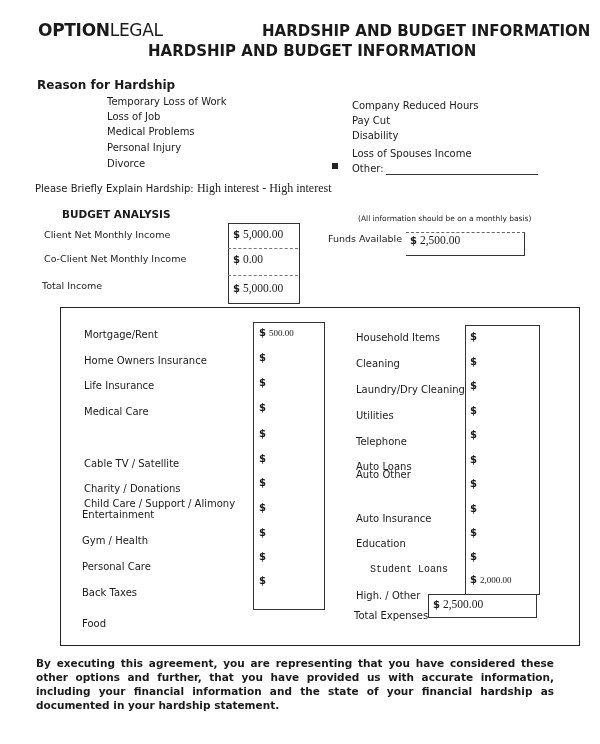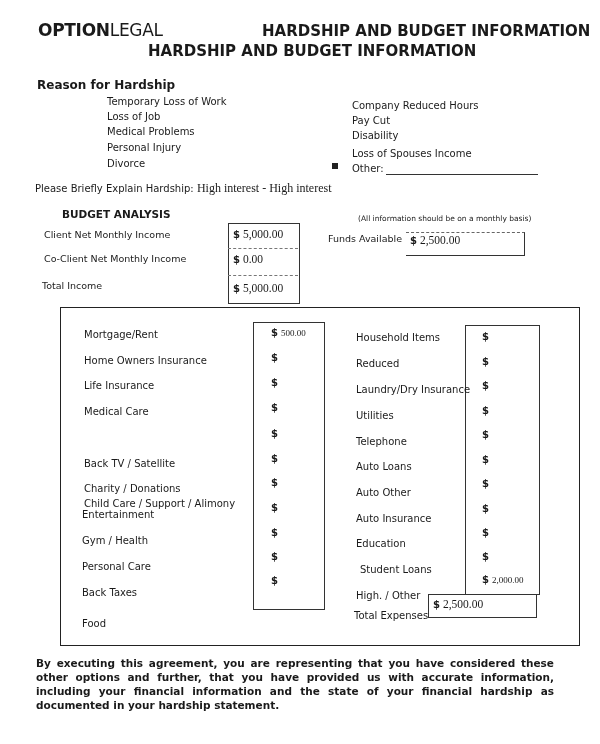--- a/index.html
+++ b/index.html
@@ -15,21 +15,21 @@
   .explain { left:35px; top:181px; font-size:10px; }
   .explain .hand { font-family:"Liberation Serif", serif; font-size:12px; }
   .h-budget { left:34px; top:208px; font-size:10.5px; font-weight:bold;margin-left:28px; }
   .note { left:358px; top:214px; font-size:7.5px; }
   .lbl { font-size:9.5px; }
   .val { font-family:"Liberation Serif", serif; font-size:11.5px; }
   .dol { font-weight:bold; font-size:10px; font-family:"DejaVu Sans", sans-serif; margin-right:3px; }
   .box { position:absolute; border:1px solid #333; }
   .line { position:absolute; border-top:1px dashed #777; height:0; }
   .exp-lbl { font-size:10px; }
-  .exp-val { font-size:10px;margin-left:12px; }
+  .exp-val { font-size:10px; }
   .exp-val .v { font-family:"Liberation Serif", serif; font-size:9px; }
   .footer { left:36px; top:656px; width:518px; font-size:10.5px; font-weight:bold; white-space:normal; text-align:justify; line-height:14px; }
   .bullet { left:332px; top:163px; width:6px; height:6px; background:#222; }
   .underline { left:386px; top:174px; width:152px; border-top:1px solid #333; }
 </style>
 </head>
 <body>
 
 <div class="abs logo">
   <span class="b">OPTION</span><span class="l">LEGAL</span>
@@ -87,54 +87,54 @@
     <div class="abs exp-lbl" style="left: 84px; top: 329px;">Mortgage/Rent</div>
     <div class="abs exp-val" style="left: 259px; top: 327px;"><span class="dol">$</span><span class="v">500.00</span></div>
     <div class="abs exp-lbl" style="left: 84px; top: 355px;">Home Owners Insurance</div>
     <div class="abs exp-val" style="left: 259px; top: 352px;"><span class="dol">$</span><span class="v"></span></div>
     <div class="abs exp-lbl" style="left: 84px; top: 380px;">Life Insurance</div>
     <div class="abs exp-val" style="left: 259px; top: 377px;"><span class="dol">$</span><span class="v"></span></div>
     <div class="abs exp-lbl" style="left: 84px; top: 406px;">Medical Care</div>
     <div class="abs exp-val" style="left: 259px; top: 402px;"><span class="dol">$</span><span class="v"></span></div>
     <div class="abs exp-lbl" style="left: 84px; top: 456px; margin-top: 42px;">Child Care / Support / Alimony</div>
     <div class="abs exp-val" style="left: 259px; top: 428px;"><span class="dol">$</span><span class="v"></span></div>
-    <div class="abs exp-lbl" style="left: 84px; top: 458px;">Back TV / Satellite</div>
+    <div class="abs exp-lbl" style="left: 84px; top: 458px;">Cable TV / Satellite</div>
     <div class="abs exp-val" style="left: 259px; top: 453px;"><span class="dol">$</span><span class="v"></span></div>
     <div class="abs exp-lbl" style="left: 84px; top: 483px;">Charity / Donations</div>
     <div class="abs exp-val" style="left: 259px; top: 477px;"><span class="dol">$</span><span class="v"></span></div>
     <div class="abs exp-lbl" style="left: 82px; top: 509px;">Entertainment</div>
     <div class="abs exp-val" style="left: 259px; top: 502px;"><span class="dol">$</span><span class="v"></span></div>
     <div class="abs exp-lbl" style="left: 82px; top: 535px;">Gym / Health</div>
     <div class="abs exp-val" style="left: 259px; top: 527px;"><span class="dol">$</span><span class="v"></span></div>
     <div class="abs exp-lbl" style="left: 82px; top: 561px;">Personal Care</div>
     <div class="abs exp-val" style="left: 259px; top: 551px;"><span class="dol">$</span><span class="v"></span></div>
     <div class="abs exp-lbl" style="left: 82px; top: 587px;">Back Taxes</div>
     <div class="abs exp-val" style="left: 259px; top: 575px;"><span class="dol">$</span><span class="v"></span></div>
     <div class="abs exp-lbl" style="left: 82px; top: 618px;">Food</div>
   </div>
 <div id="right-rows">
     <div class="abs exp-lbl" style="left: 356px; top: 332px;">Household Items</div>
     <div class="abs exp-val" style="left: 470px; top: 331px;"><span class="dol">$</span><span class="v"></span></div>
-    <div class="abs exp-lbl" style="left: 356px; top: 358px;">Reduced</div>
+    <div class="abs exp-lbl" style="left: 356px; top: 358px;">Cleaning</div>
     <div class="abs exp-val" style="left: 470px; top: 356px;"><span class="dol">$</span><span class="v"></span></div>
-    <div class="abs exp-lbl" style="left: 356px; top: 384px;">Laundry/Dry Insurance</div>
+    <div class="abs exp-lbl" style="left: 356px; top: 384px;">Laundry/Dry Cleaning</div>
     <div class="abs exp-val" style="left: 470px; top: 380px;"><span class="dol">$</span><span class="v"></span></div>
     <div class="abs exp-lbl" style="left: 356px; top: 410px;">Utilities</div>
     <div class="abs exp-val" style="left: 470px; top: 405px;"><span class="dol">$</span><span class="v"></span></div>
     <div class="abs exp-lbl" style="left: 356px; top: 436px;">Telephone</div>
     <div class="abs exp-val" style="left: 470px; top: 429px;"><span class="dol">$</span><span class="v"></span></div>
     <div class="abs exp-lbl" style="left: 356px; top: 461px;">Auto Loans</div>
     <div class="abs exp-val" style="left: 470px; top: 454px;"><span class="dol">$</span><span class="v"></span></div>
-    <div class="abs exp-lbl" style="left: 356px; top: 487px;">Auto Other</div>
+    <div class="abs exp-lbl" style="left: 356px; top: 469px;">Auto Other</div>
     <div class="abs exp-val" style="left: 470px; top: 478px;"><span class="dol">$</span><span class="v"></span></div>
     <div class="abs exp-lbl" style="left: 356px; top: 513px;">Auto Insurance</div>
     <div class="abs exp-val" style="left: 470px; top: 503px;"><span class="dol">$</span><span class="v"></span></div>
     <div class="abs exp-lbl" style="left: 356px; top: 538px;">Education</div>
     <div class="abs exp-val" style="left: 470px; top: 527px;"><span class="dol">$</span><span class="v"></span></div>
-    <div class="abs exp-lbl" style="left: 360px; top: 564px;">Student Loans</div>
+    <div class="abs exp-lbl" style="left: 370px; top: 564px; font-family: Liberation Mono, monospace;">Student Loans</div>
     <div class="abs exp-val" style="left: 470px; top: 551px;"><span class="dol">$</span><span class="v"></span></div>
     <div class="abs exp-lbl" style="left: 356px; top: 590px;">High. / Other</div>
     <div class="abs exp-val" style="left: 470px; top: 574px;"><span class="dol">$</span><span class="v">2,000.00</span></div>
   </div>
 
 <div class="abs exp-lbl" style="left:354px;top:610px">Total Expenses</div>
 <div class="box" style="left:428px;top:594px;width:107px;height:22px;"></div>
 <div class="abs val" style="left:433px;top:598px"><span class="dol">$</span><span>2,500.00</span></div>
 
 <div class="abs footer">By executing this agreement, you are representing that you have considered these other options and further, that you have provided us with accurate information, including your financial information and the state of your financial hardship as documented in your hardship statement.</div>

